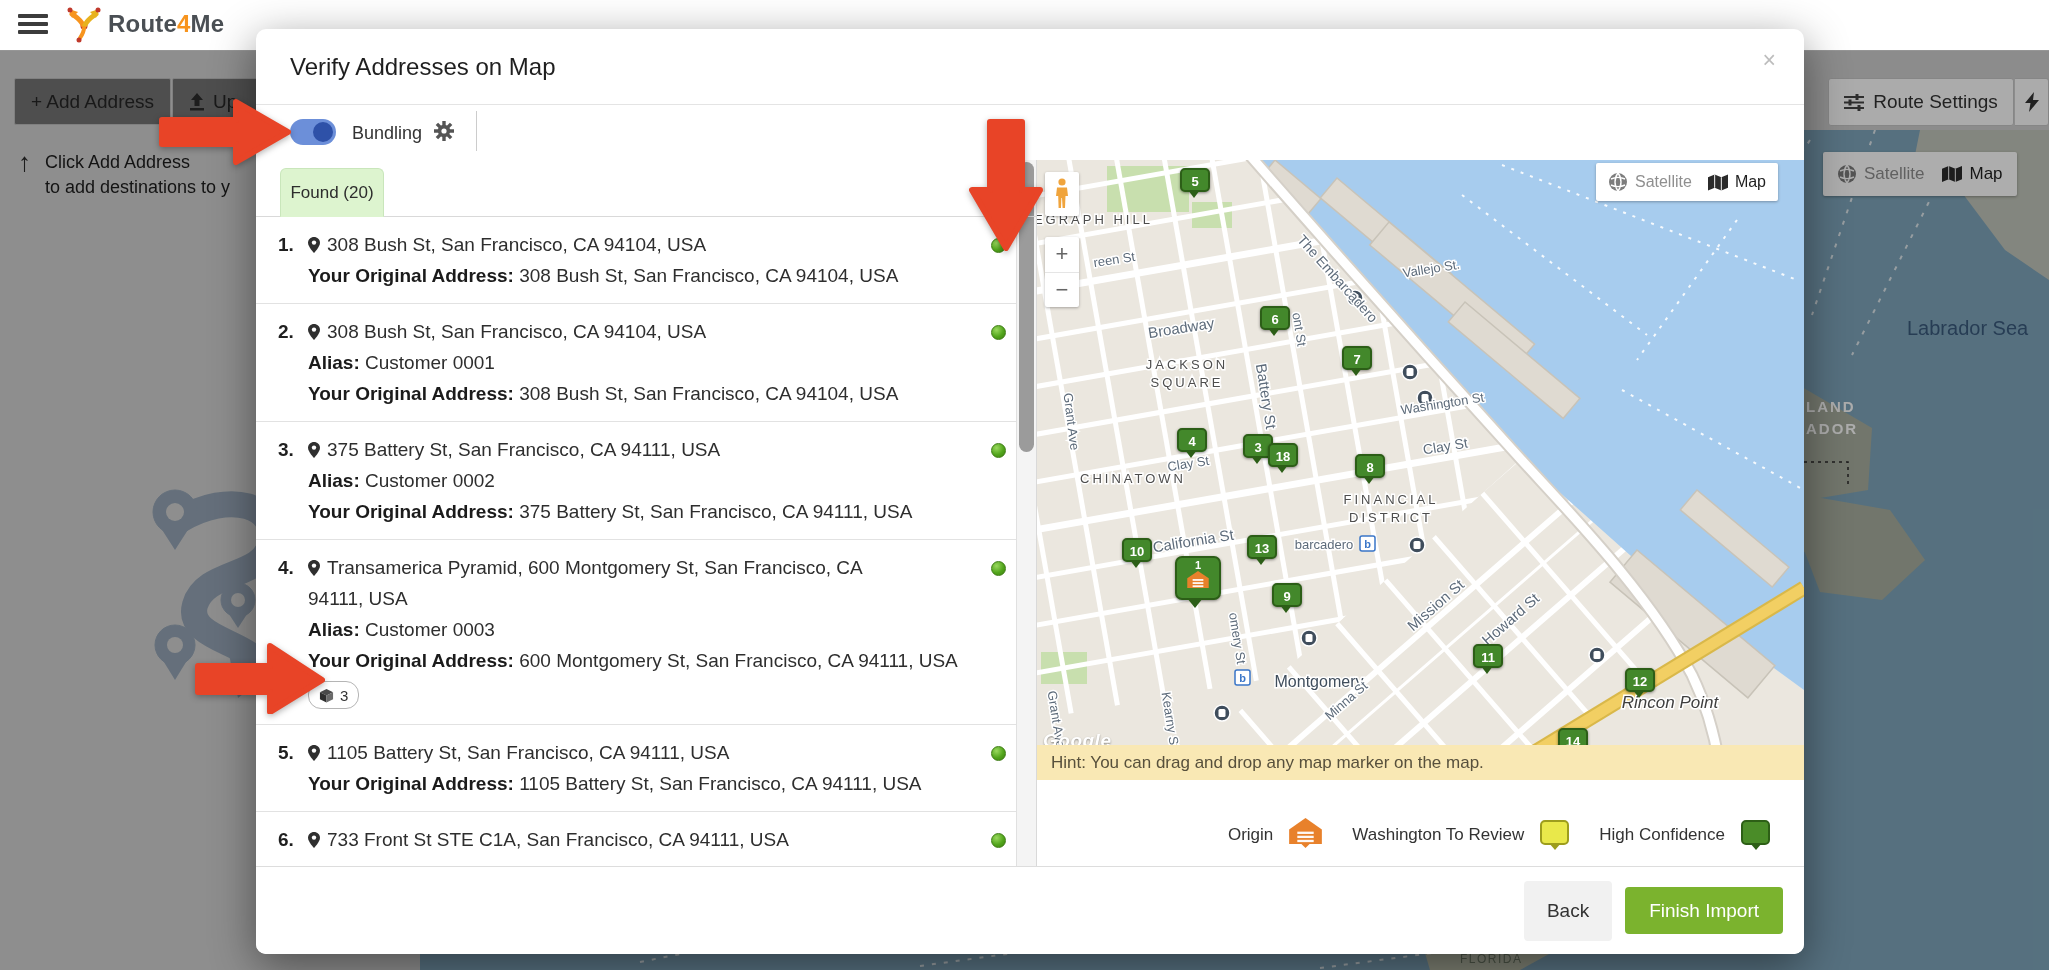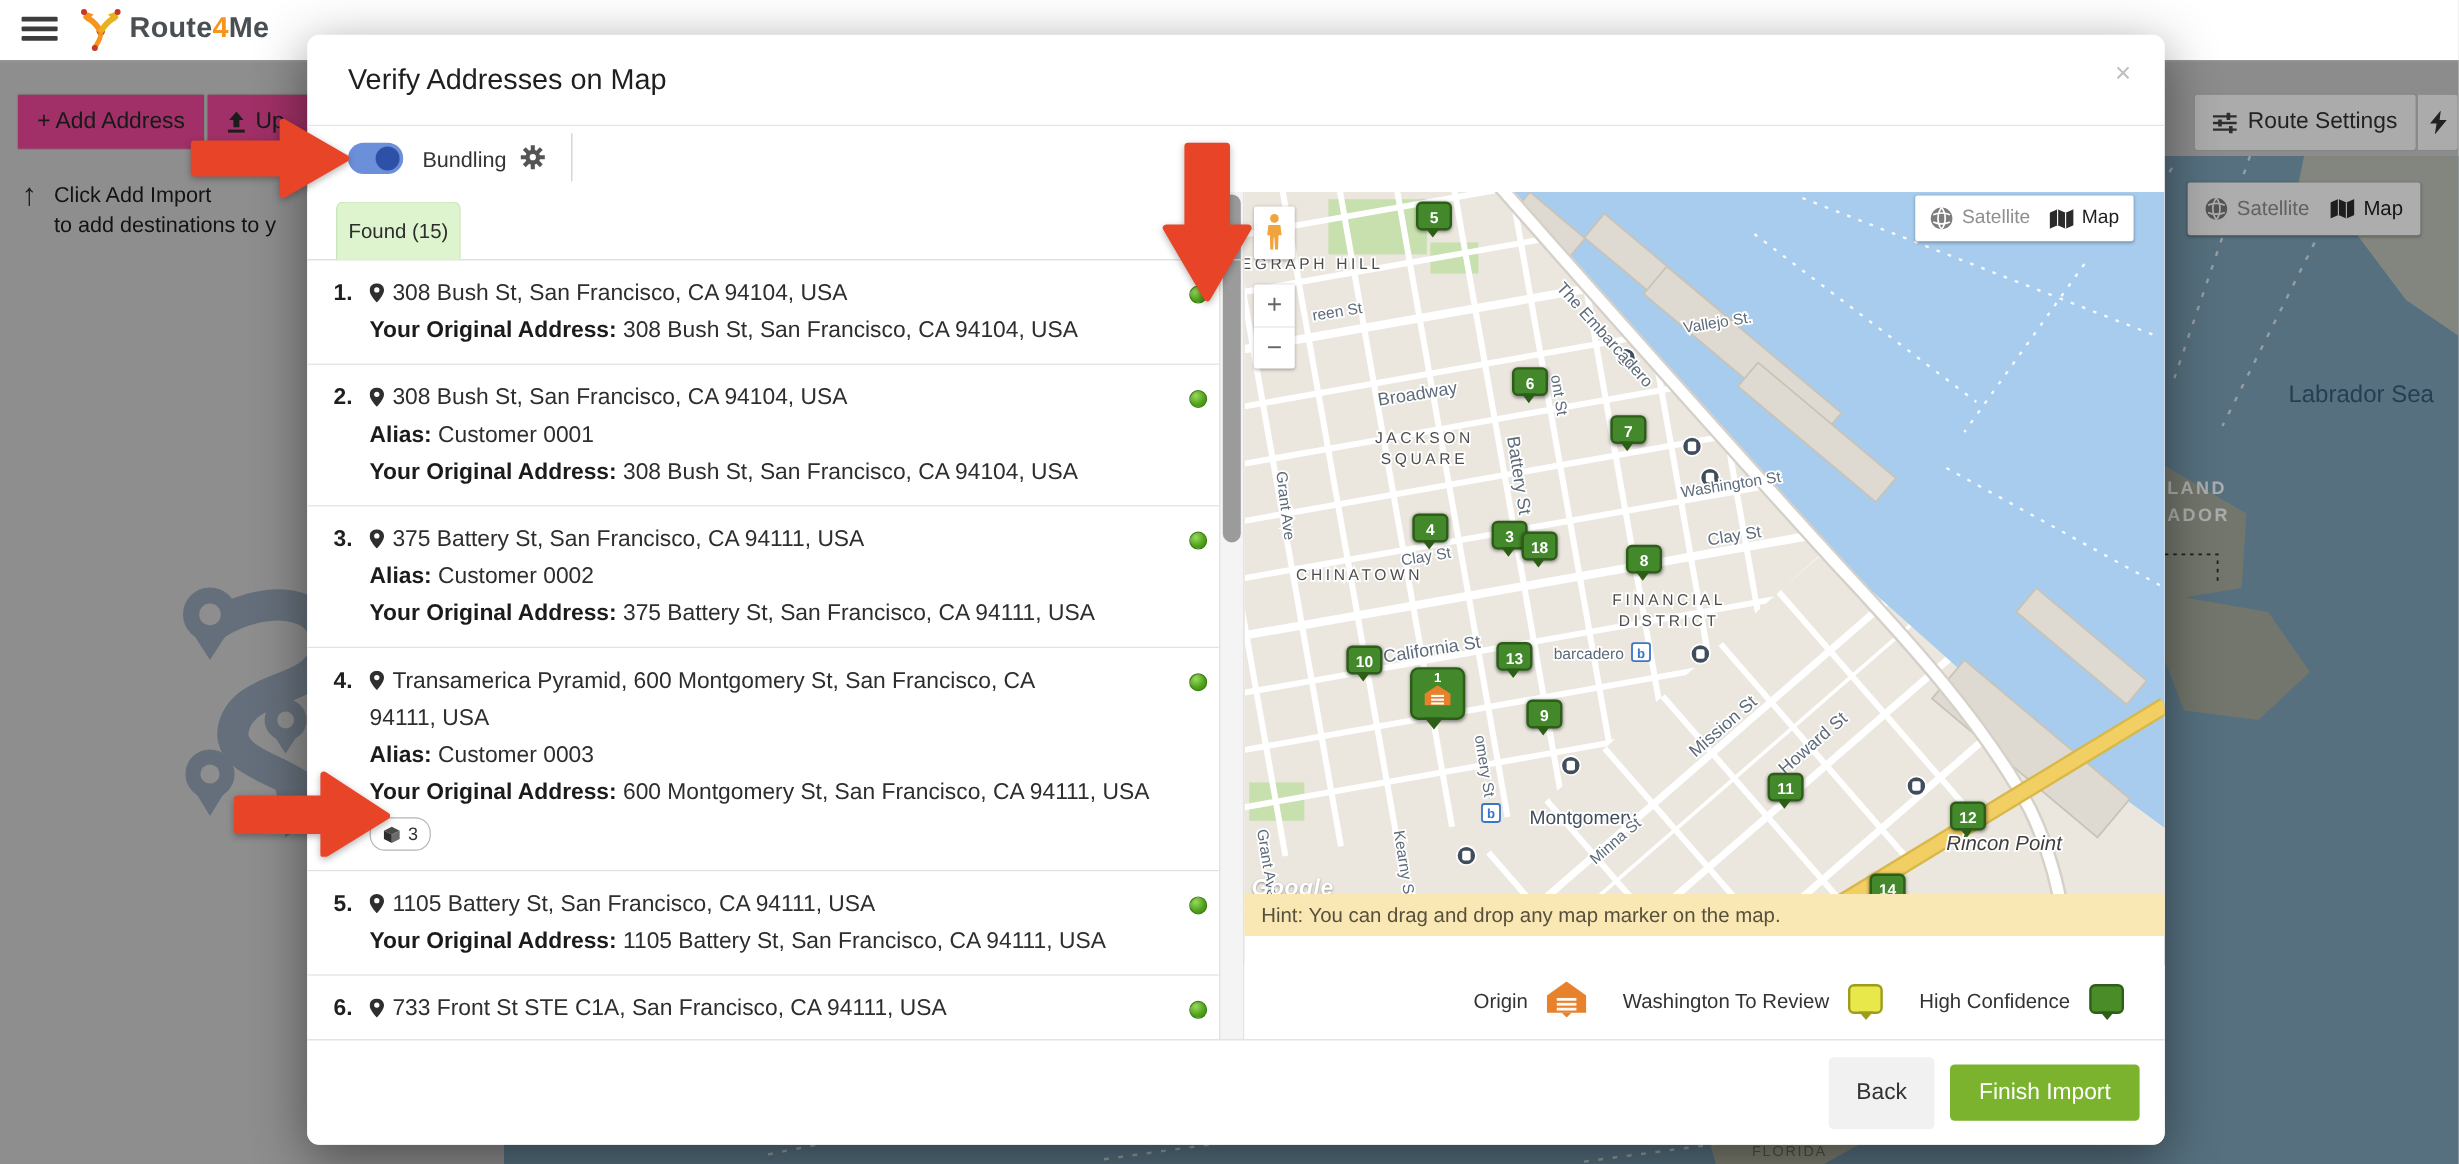--- a/index.html
+++ b/index.html
@@ -6,21 +6,21 @@
   body{width:2049px;height:970px;overflow:hidden;font-family:"Liberation Sans",sans-serif;background:#cfcfcf;position:relative;}
   
   .topbar{position:absolute;left:0;top:0;width:2049px;height:50px;background:#fff;border-bottom:1px solid #ddd;z-index:4;}
   .hamburger{position:absolute;left:18px;top:14px;width:30px;height:22px;cursor:pointer;}
   .hamburger span{display:block;height:4px;background:#3c3c3c;margin-bottom:4px;border-radius:1px;}
   .brand{position:absolute;left:66px;top:5px;display:flex;align-items:center;gap:6px;}
   .brand-text{font-size:24px;font-weight:bold;color:#4a4f54;letter-spacing:.2px;}
   .brand-text .four{color:#f7941e;}
   
   .left-panel{position:absolute;left:0;top:50px;width:420px;height:920px;background:#d2d2d2;border-right:1px solid #b8b8b8;z-index:1;}
-  .bg-btn{position:absolute;height:47px;background:#ec4899;border:1px solid #bdbdbd;border-radius:2px;display:flex;align-items:center;gap:8px;padding:0 16px;font-size:19px;color:#262626;box-sizing:border-box;}
+  .bg-btn{position:absolute;height:47px;background:#737373;border:1px solid #bdbdbd;border-radius:2px;display:flex;align-items:center;gap:8px;padding:0 16px;font-size:19px;color:#262626;box-sizing:border-box;}
   .empty-hint{position:absolute;left:18px;top:100px;display:flex;gap:14px;color:#1d1d1d;font-size:18px;line-height:25px;}
   .empty-hint .up-arrow{font-size:26px;color:#2c2c2c;}
   .illustration{position:absolute;left:120px;top:400px;opacity:.55;}
   
   .world{position:absolute;left:420px;top:130px;width:1629px;height:840px;z-index:1;}
   .rs-btn{position:absolute;left:1828px;top:78px;width:186px;height:48px;background:#fdfdfd;border:1px solid #c6c6c6;border-radius:3px;display:flex;align-items:center;justify-content:center;gap:9px;font-size:19px;color:#333;z-index:2;box-sizing:border-box;}
   .bolt-btn{position:absolute;left:2015px;top:78px;width:34px;height:48px;background:#fdfdfd;border:1px solid #c6c6c6;border-left:none;border-radius:0 3px 3px 0;display:flex;align-items:center;justify-content:center;z-index:2;box-sizing:border-box;}
   .bg-satmap{position:absolute;left:1823px;top:152px;height:44px;background:#fff;display:flex;align-items:center;gap:18px;padding:0 14px;font-size:17px;z-index:2;border-radius:2px;box-shadow:0 1px 3px rgba(0,0,0,.3);}
   .bg-satmap .sat{color:#8f8f8f;display:flex;align-items:center;gap:7px;}
   .bg-satmap .mp{color:#1f1f1f;display:flex;align-items:center;gap:7px;}
@@ -115,21 +115,21 @@
     </div>
   <div class="bg-btn" style="left:172px;top:28px;width:120px;">
     <svg width="16" height="18" viewBox="0 0 16 18">
         <path d="M8 0 L14 7 H10.5 V13 H5.5 V7 H2 Z" fill="#2c2c2c"></path>
         <rect x="1" y="15" width="14" height="2.5" fill="#2c2c2c"></rect>
       </svg>
     <span>Up</span>
   </div>
   <div class="empty-hint">
     <span class="up-arrow">↑</span>
-    <span><span>Click Add Import</span><br><span>to add destinations to y</span></span>
+    <span><span>Click Add Address</span><br><span>to add destinations to y</span></span>
   </div>
   <svg class="illustration" width="190" height="280" viewBox="0 0 190 280">
     <g fill="#64809f" stroke="#64809f">
       <path d="M60 70 C110 40 160 55 150 95 C142 128 85 120 75 155 C67 183 110 190 130 205" fill="none" stroke-width="26" stroke-linecap="round"></path>
       <polygon points="105,185 160,215 118,248" stroke="none"></polygon>
       <circle cx="55" cy="62" r="22" fill="#64809f"></circle>
         <circle cx="55" cy="62" r="9" fill="#d2d2d2" stroke="none"></circle>
         <path d="M37 72 L55 100 L73 72" stroke="none"></path>
       <circle cx="160" cy="40" r="20" fill="#64809f"></circle>
         <circle cx="160" cy="40" r="8" fill="#d2d2d2" stroke="none"></circle>
@@ -230,21 +230,21 @@
           <line x1="15.6" y1="8.4" x2="19.1" y2="4.9"></line>
         </g>
       <circle cx="12" cy="12" r="6.2" fill="#555"></circle>
         <circle cx="12" cy="12" r="2.6" fill="#fff"></circle>
     </svg>
   </div>
   <div class="vline" style="left:220px;top:82px;height:40px;"></div>
   <div class="hline" style="top:131px;"></div>
 
   <div class="list-col">
-    <div class="tab">Found (15)</div>
+    <div class="tab">Found (20)</div>
     <div class="tab-divider"></div>
     <div class="rows" id="address-list">
         <div class="row">
           <span class="num">1.</span>
           <div class="addr"><svg class="pin" width="12" height="16" viewBox="0 0 12 16">
               <path d="M6 0 C2.7 0 0 2.6 0 5.8 C0 10 6 16 6 16 S12 10 12 5.8 C12 2.6 9.3 0 6 0 Z" fill="#2f2f2f"></path>
               <circle cx="6" cy="5.6" r="2.2" fill="#fff"></circle>
             </svg>308 Bush St, San Francisco, CA 94104, USA</div>
           <div class="sub"><b>Your Original Address: </b>308 Bush St, San Francisco, CA 94104, USA</div>
           <span class="dot"></span>

